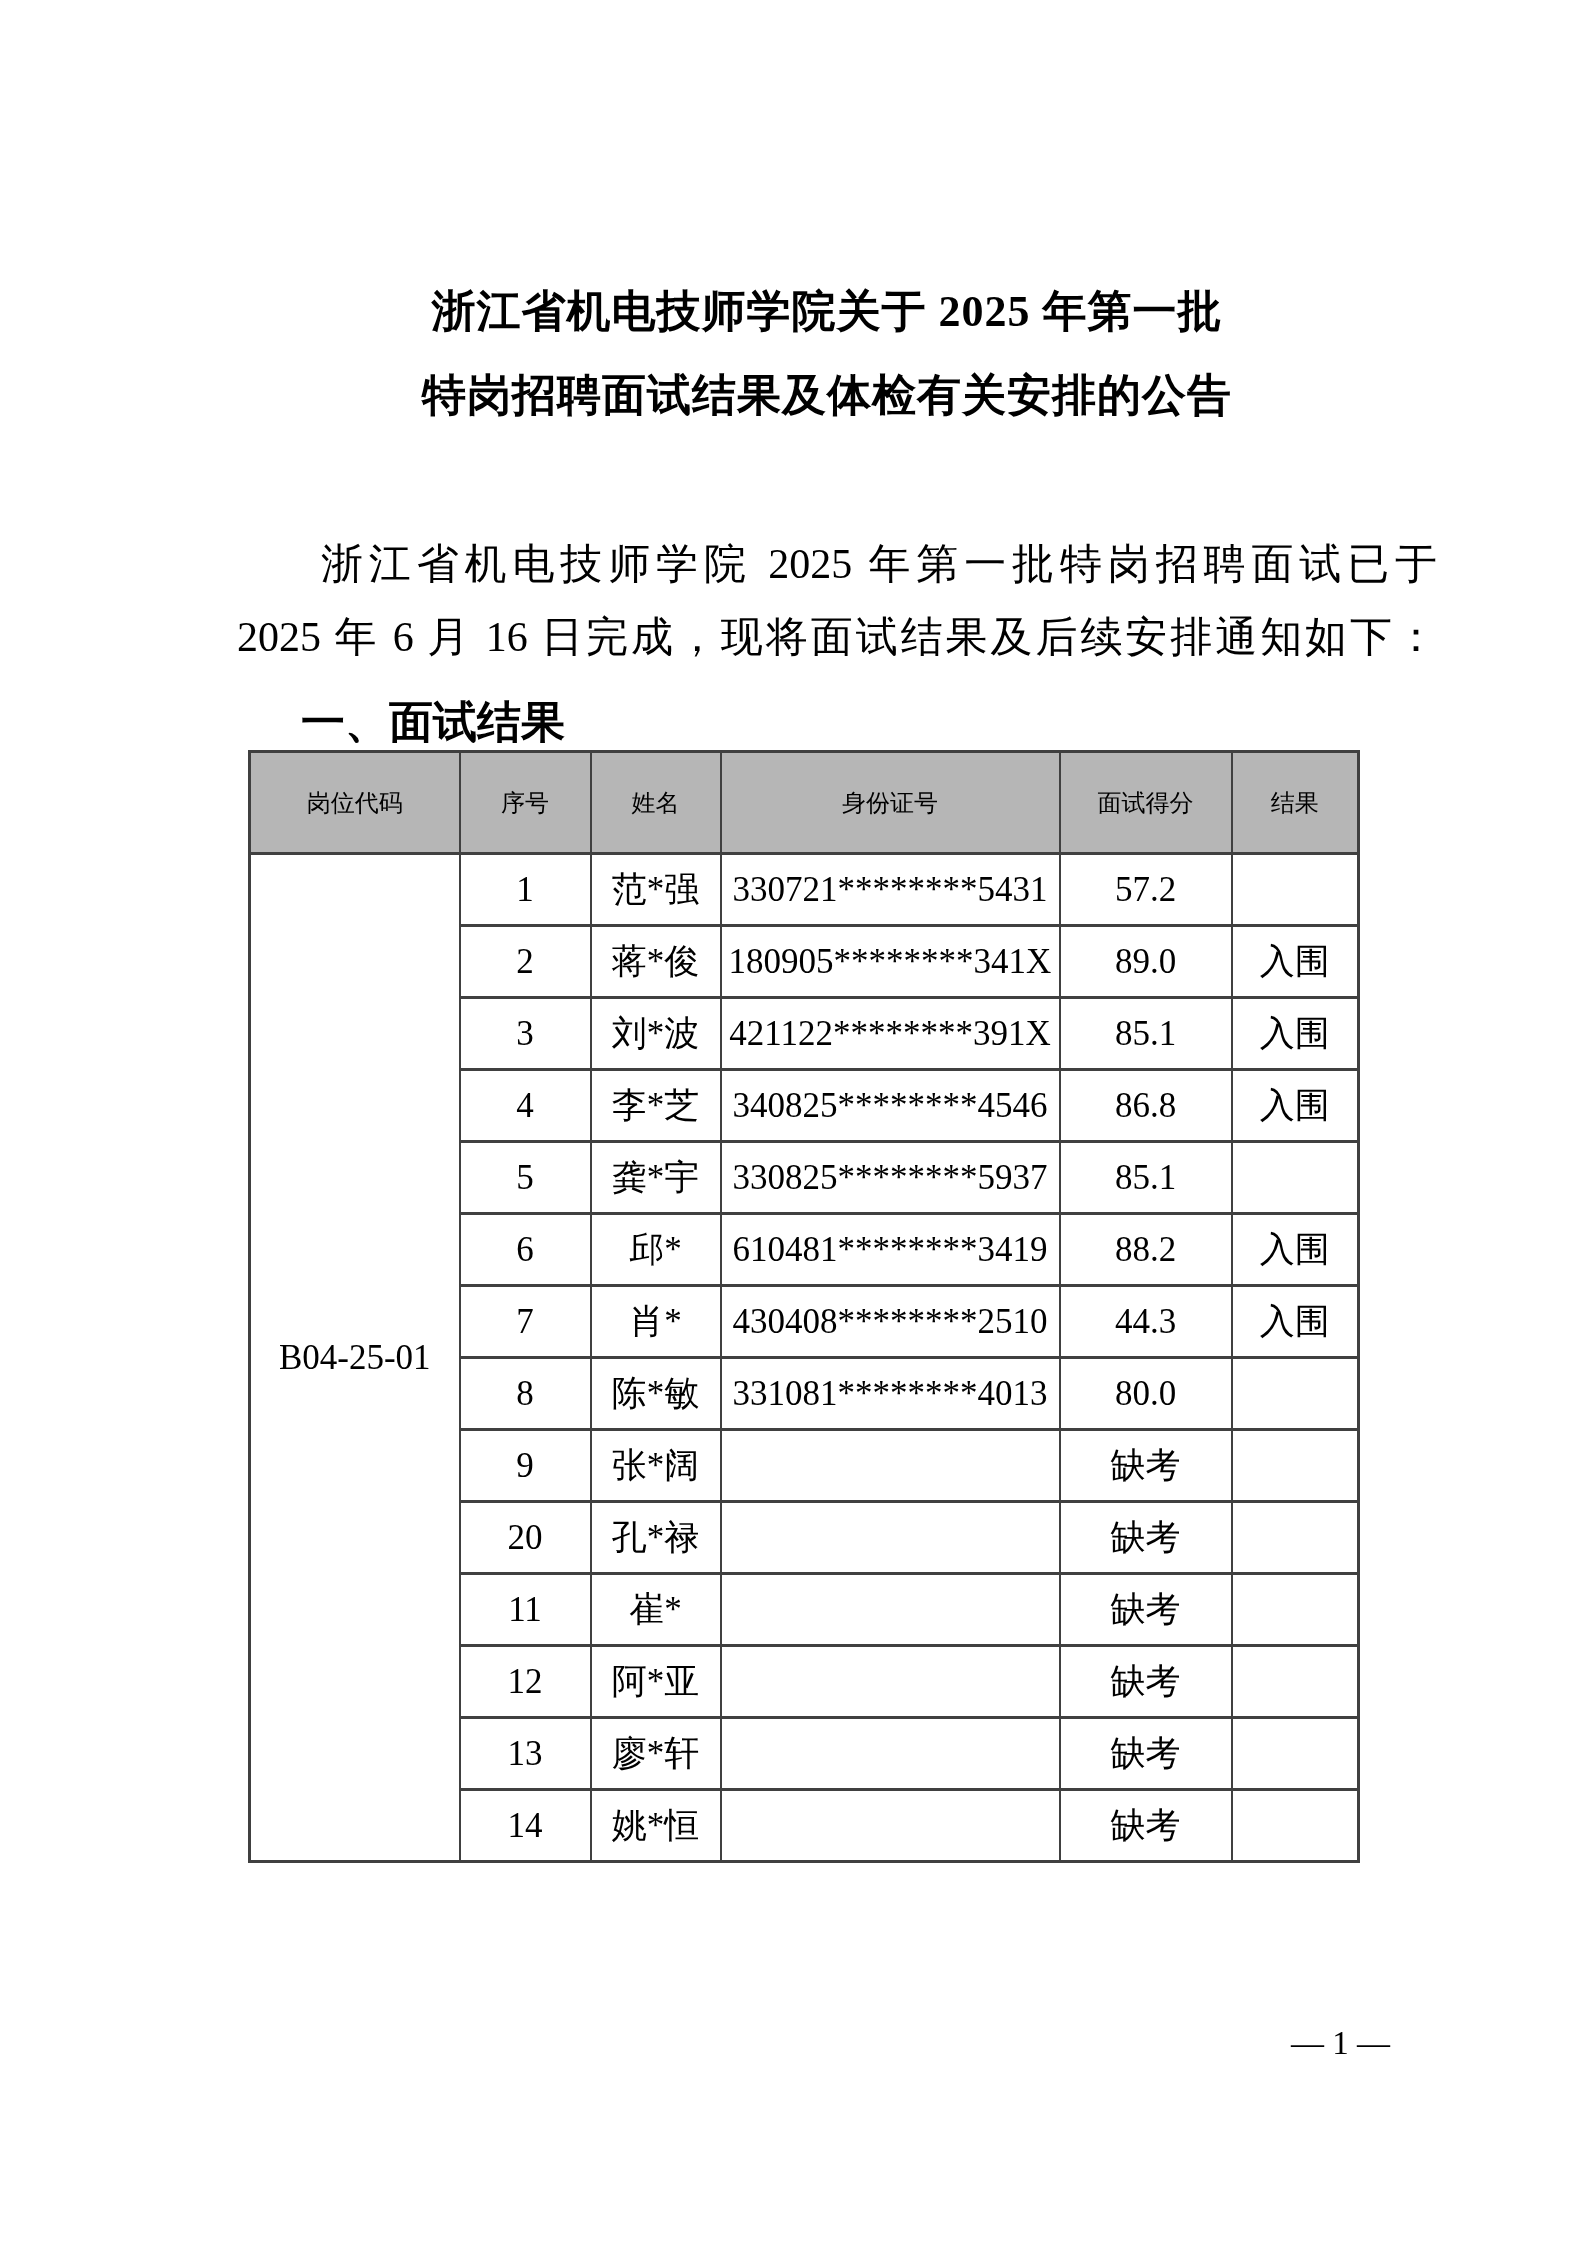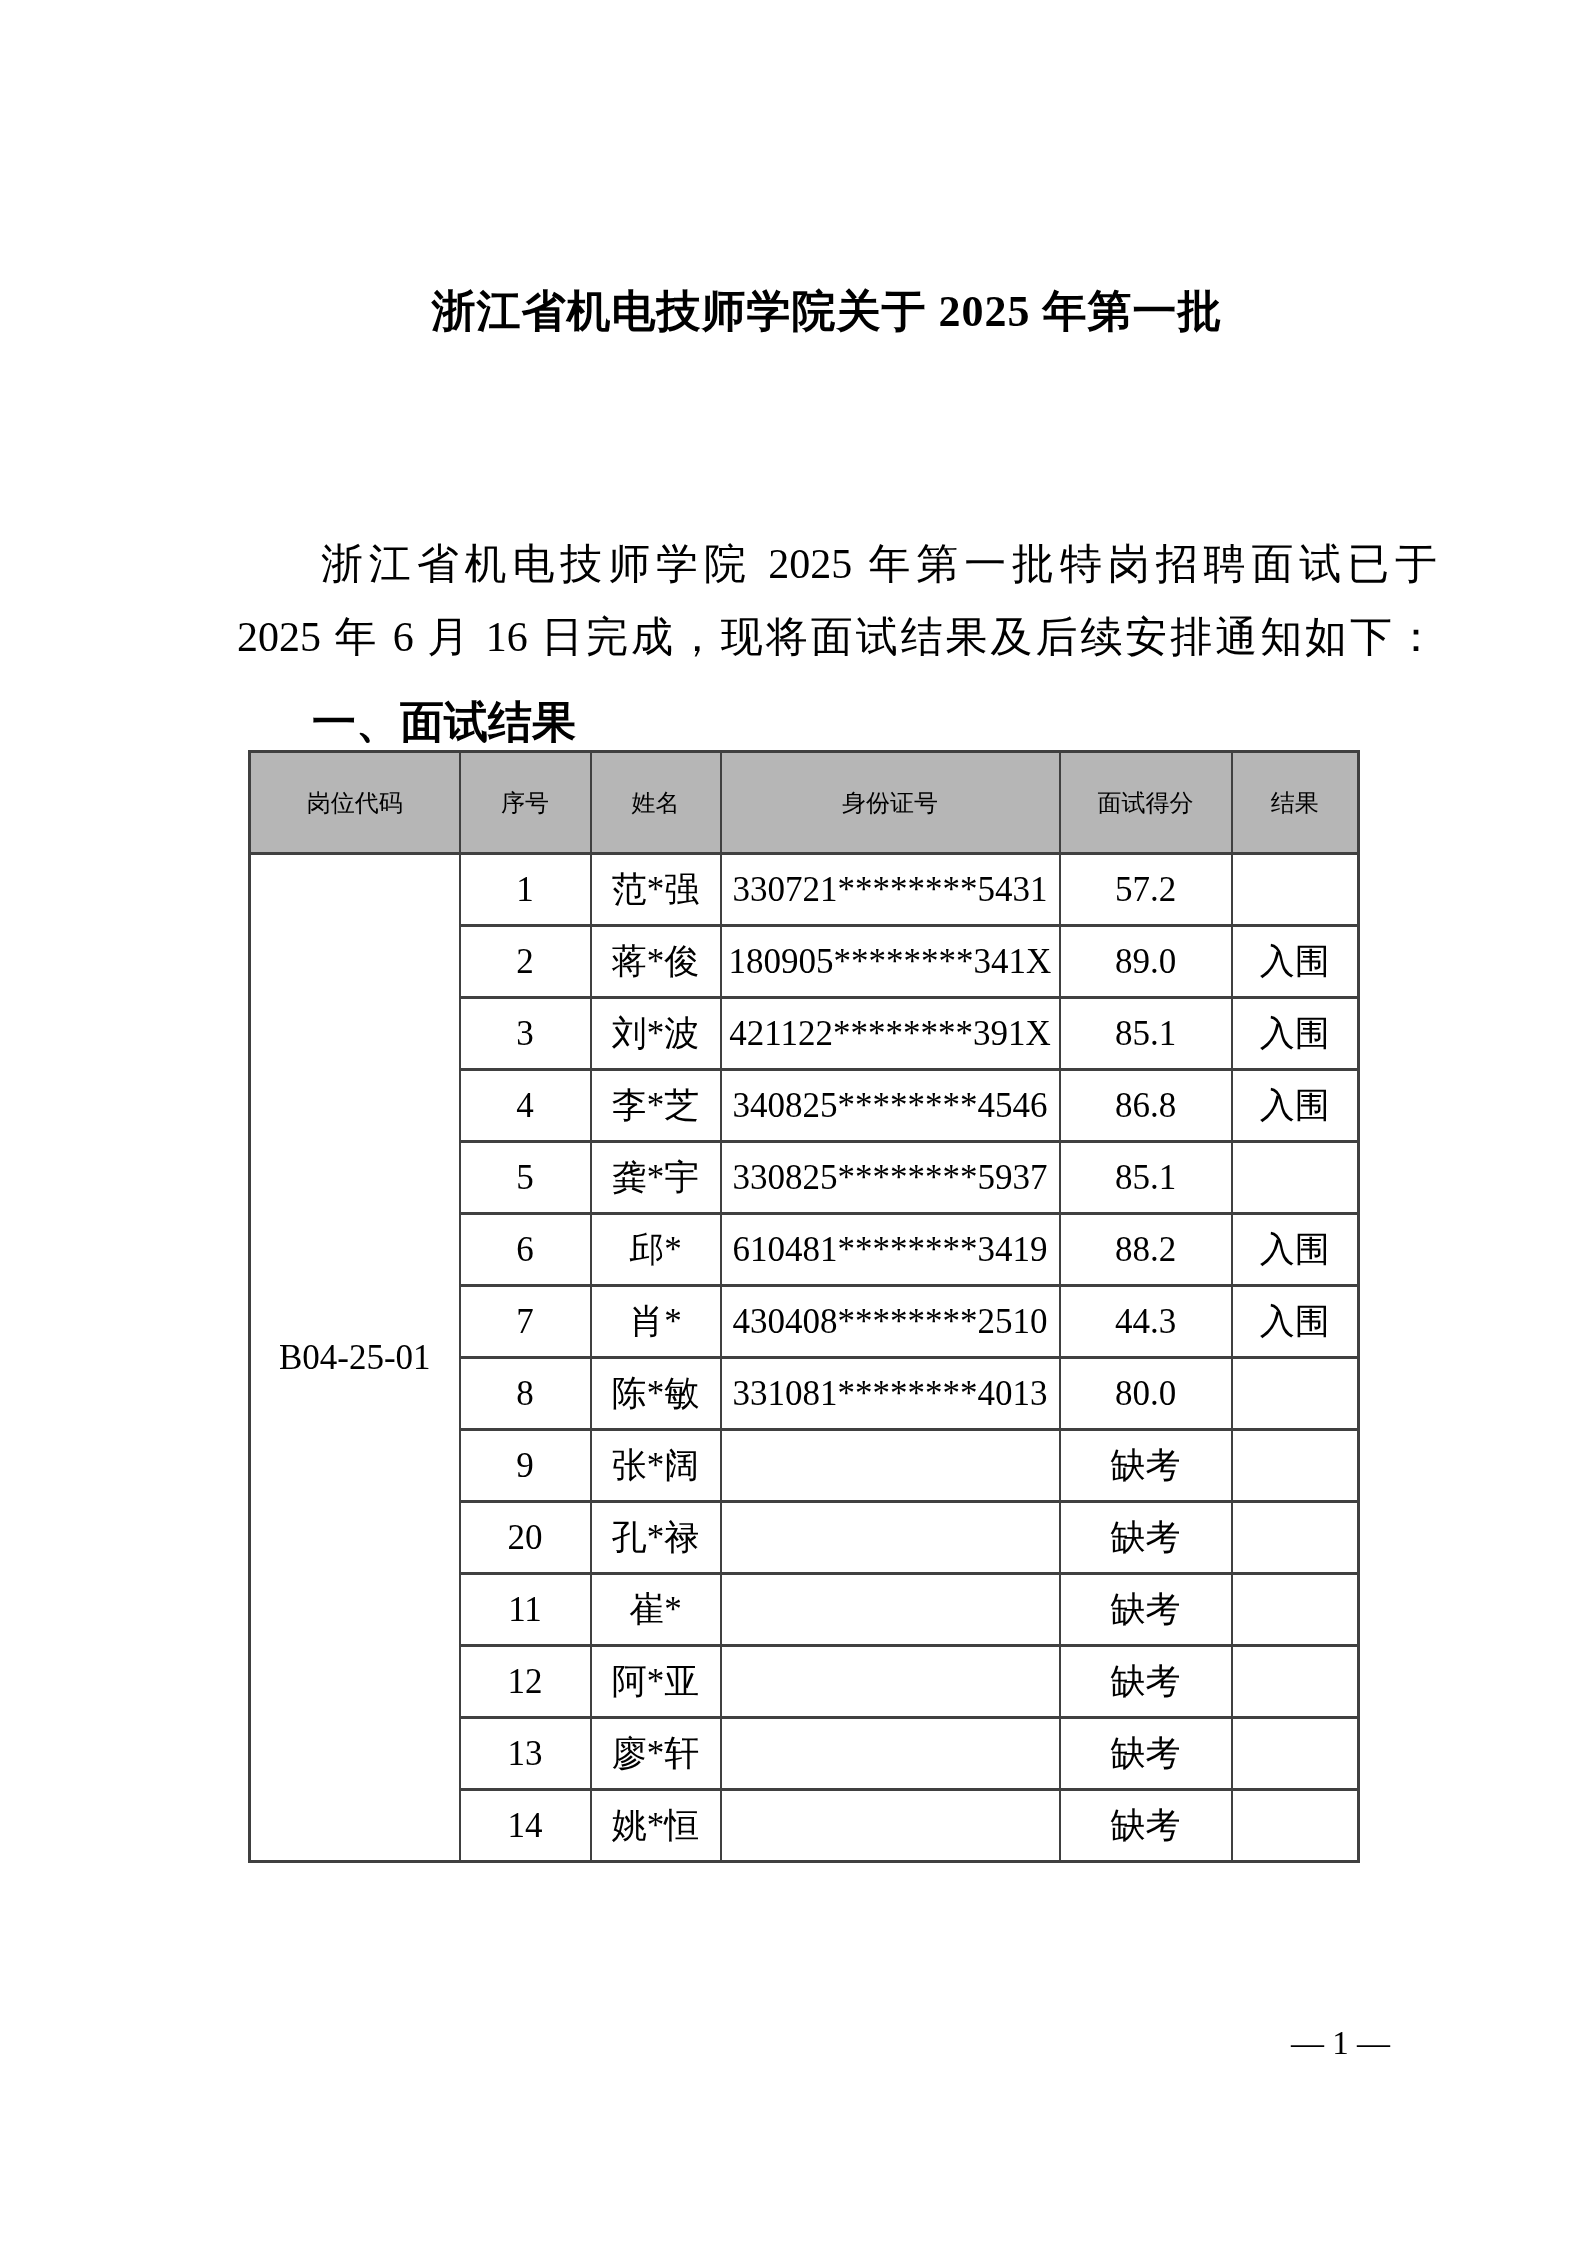--- a/index.html
+++ b/index.html
@@ -37,21 +37,20 @@
     margin-left: 20px;
   }
   .intro .indent { text-indent: 84px; }
   .section-heading {
     position: absolute;
     left: 301px; top: 693px;
     font-family: "Liberation Sans", sans-serif;
     font-weight: bold;
     font-size: 44px;
     line-height: 58px;
-    margin-left: 11px;
   }
   table.results {
     position: absolute;
     left: 248px; top: 750px;
     border-collapse: collapse;
     table-layout: fixed;
     width: 1109px;
     border: 3px solid var(--border-col, #404040);
   }
   table.results th, table.results td {
@@ -81,20 +80,21 @@
     line-height: 46px;
   }
 </style>
 </head>
 <body>
 
 <div class="page">
 
   <div class="doc-title">
     <div>浙江省机电技师学院关于 2025 年第一批</div>
+    <div>特岗招聘面试结果及体检有关安排的公告</div>
   </div>
 
   <div class="intro">
     <div class="line indent">浙江省机电技师学院 2025 年第一批特岗招聘面试已于</div>
     <div class="line">2025 年 6 月 16 日完成，现将面试结果及后续安排通知如下：</div>
   </div>
 
   <div class="section-heading">一、面试结果</div>
 
   <table class="results">

